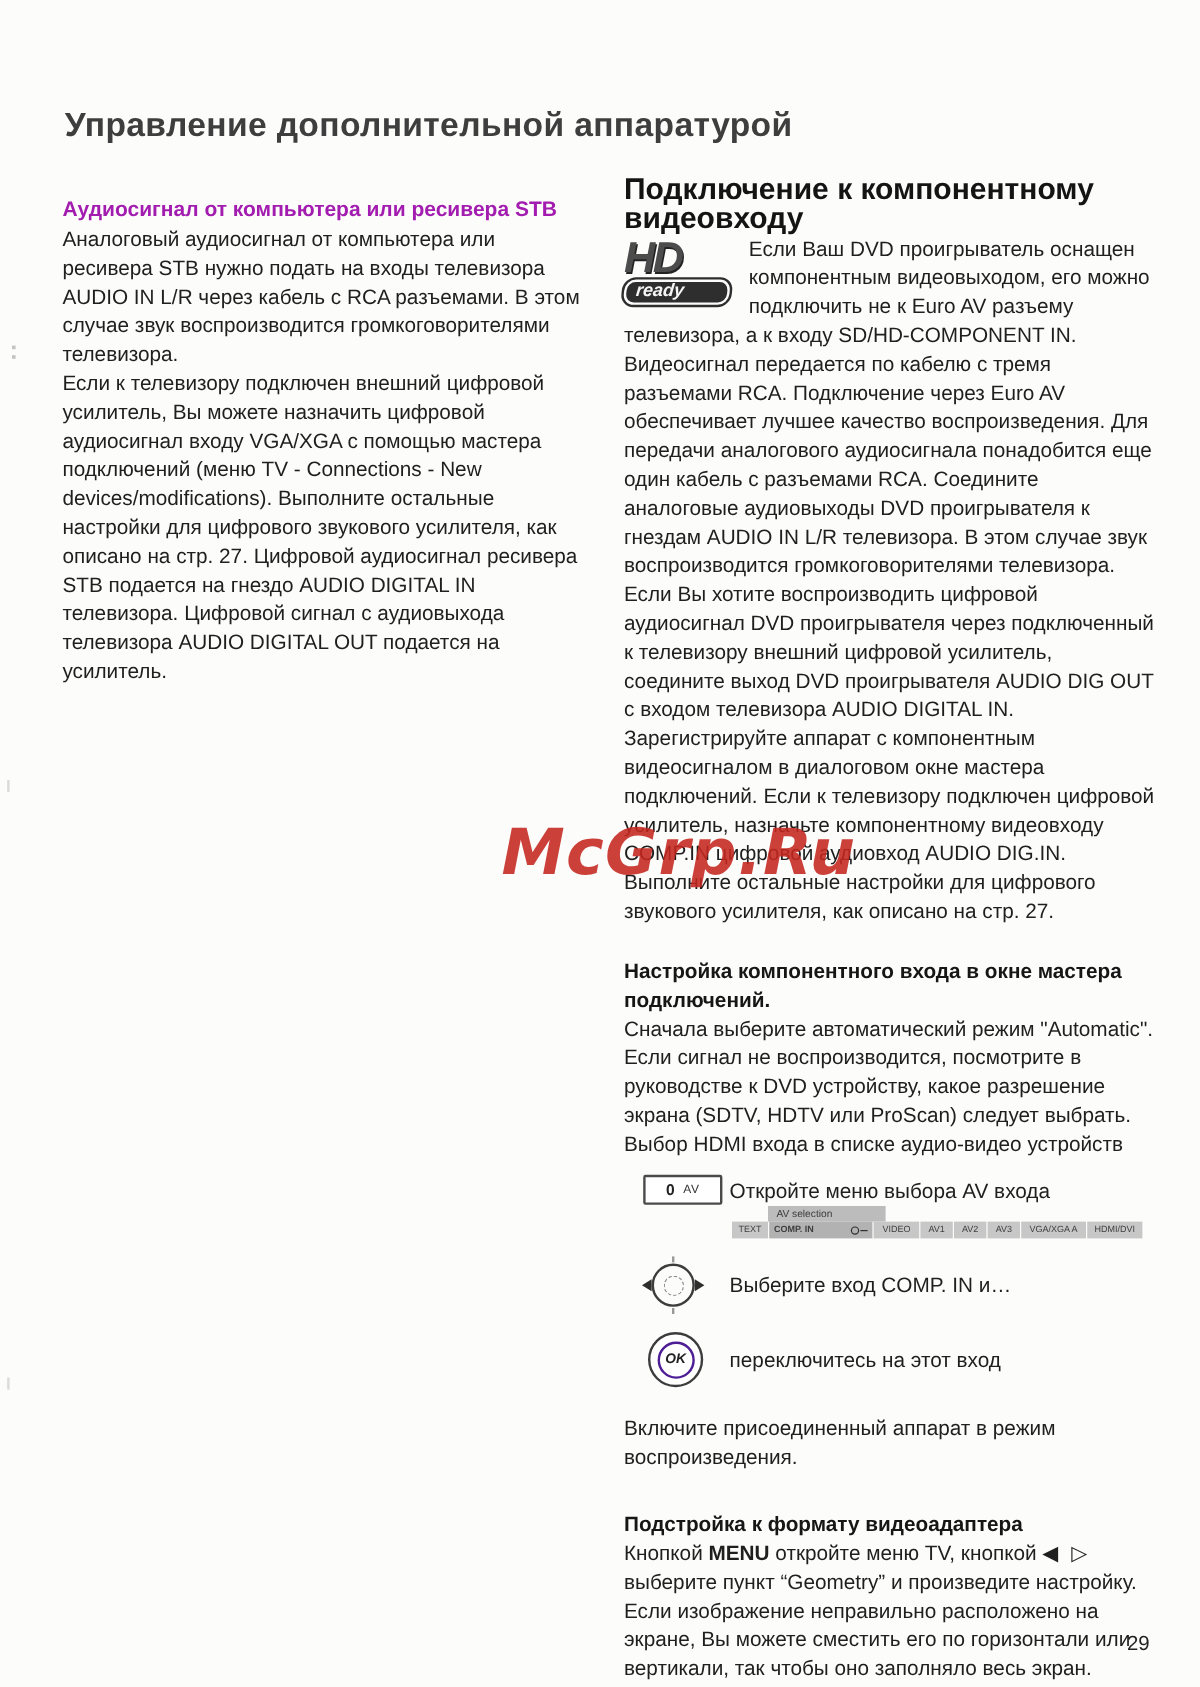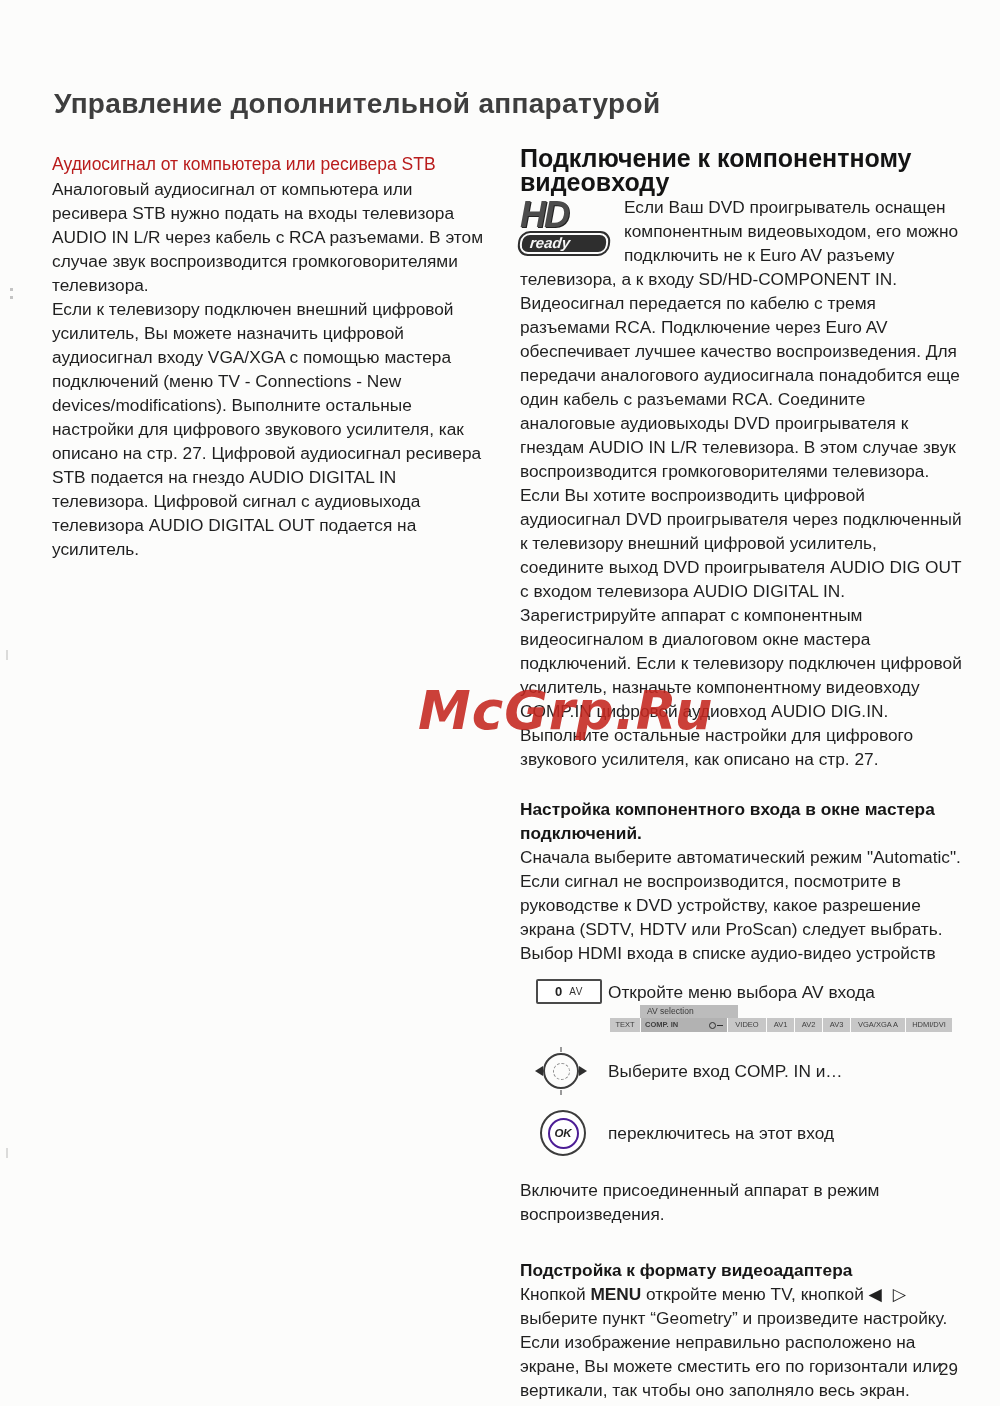--- a/index.html
+++ b/index.html
@@ -14,21 +14,21 @@
   }
   .title{
     position:absolute;left:54px;top:88px;margin:0;
     font-size:28px;font-weight:700;color:#3e3e3e;letter-spacing:0.3px;
   }
   .col{position:absolute;top:146px;font-size:17.3px;line-height:24px;}
   .col-left{left:52px;width:437px;}
   .col-right{left:520px;width:443px;}
   .col p{margin:0;}
   h2.sec{
-    margin:6px 0 1px 0;font-size:17.5px;font-weight:400;color:#b91c1c;
+    margin:16px 0 1px 0;font-size:17.5px;font-weight:700;color:#a21caf;
   }
   h2.sec-big{
     margin:0 0 1px 0;font-size:25px;font-weight:700;color:#141414;
   }
   h3.sub{
     margin:26px 0 0 0;font-size:17.3px;font-weight:700;color:#161616;line-height:24px;
   }
   
   .hdlogo{
     float:left;width:88px;height:60px;margin:4px 16px 2px 0;

